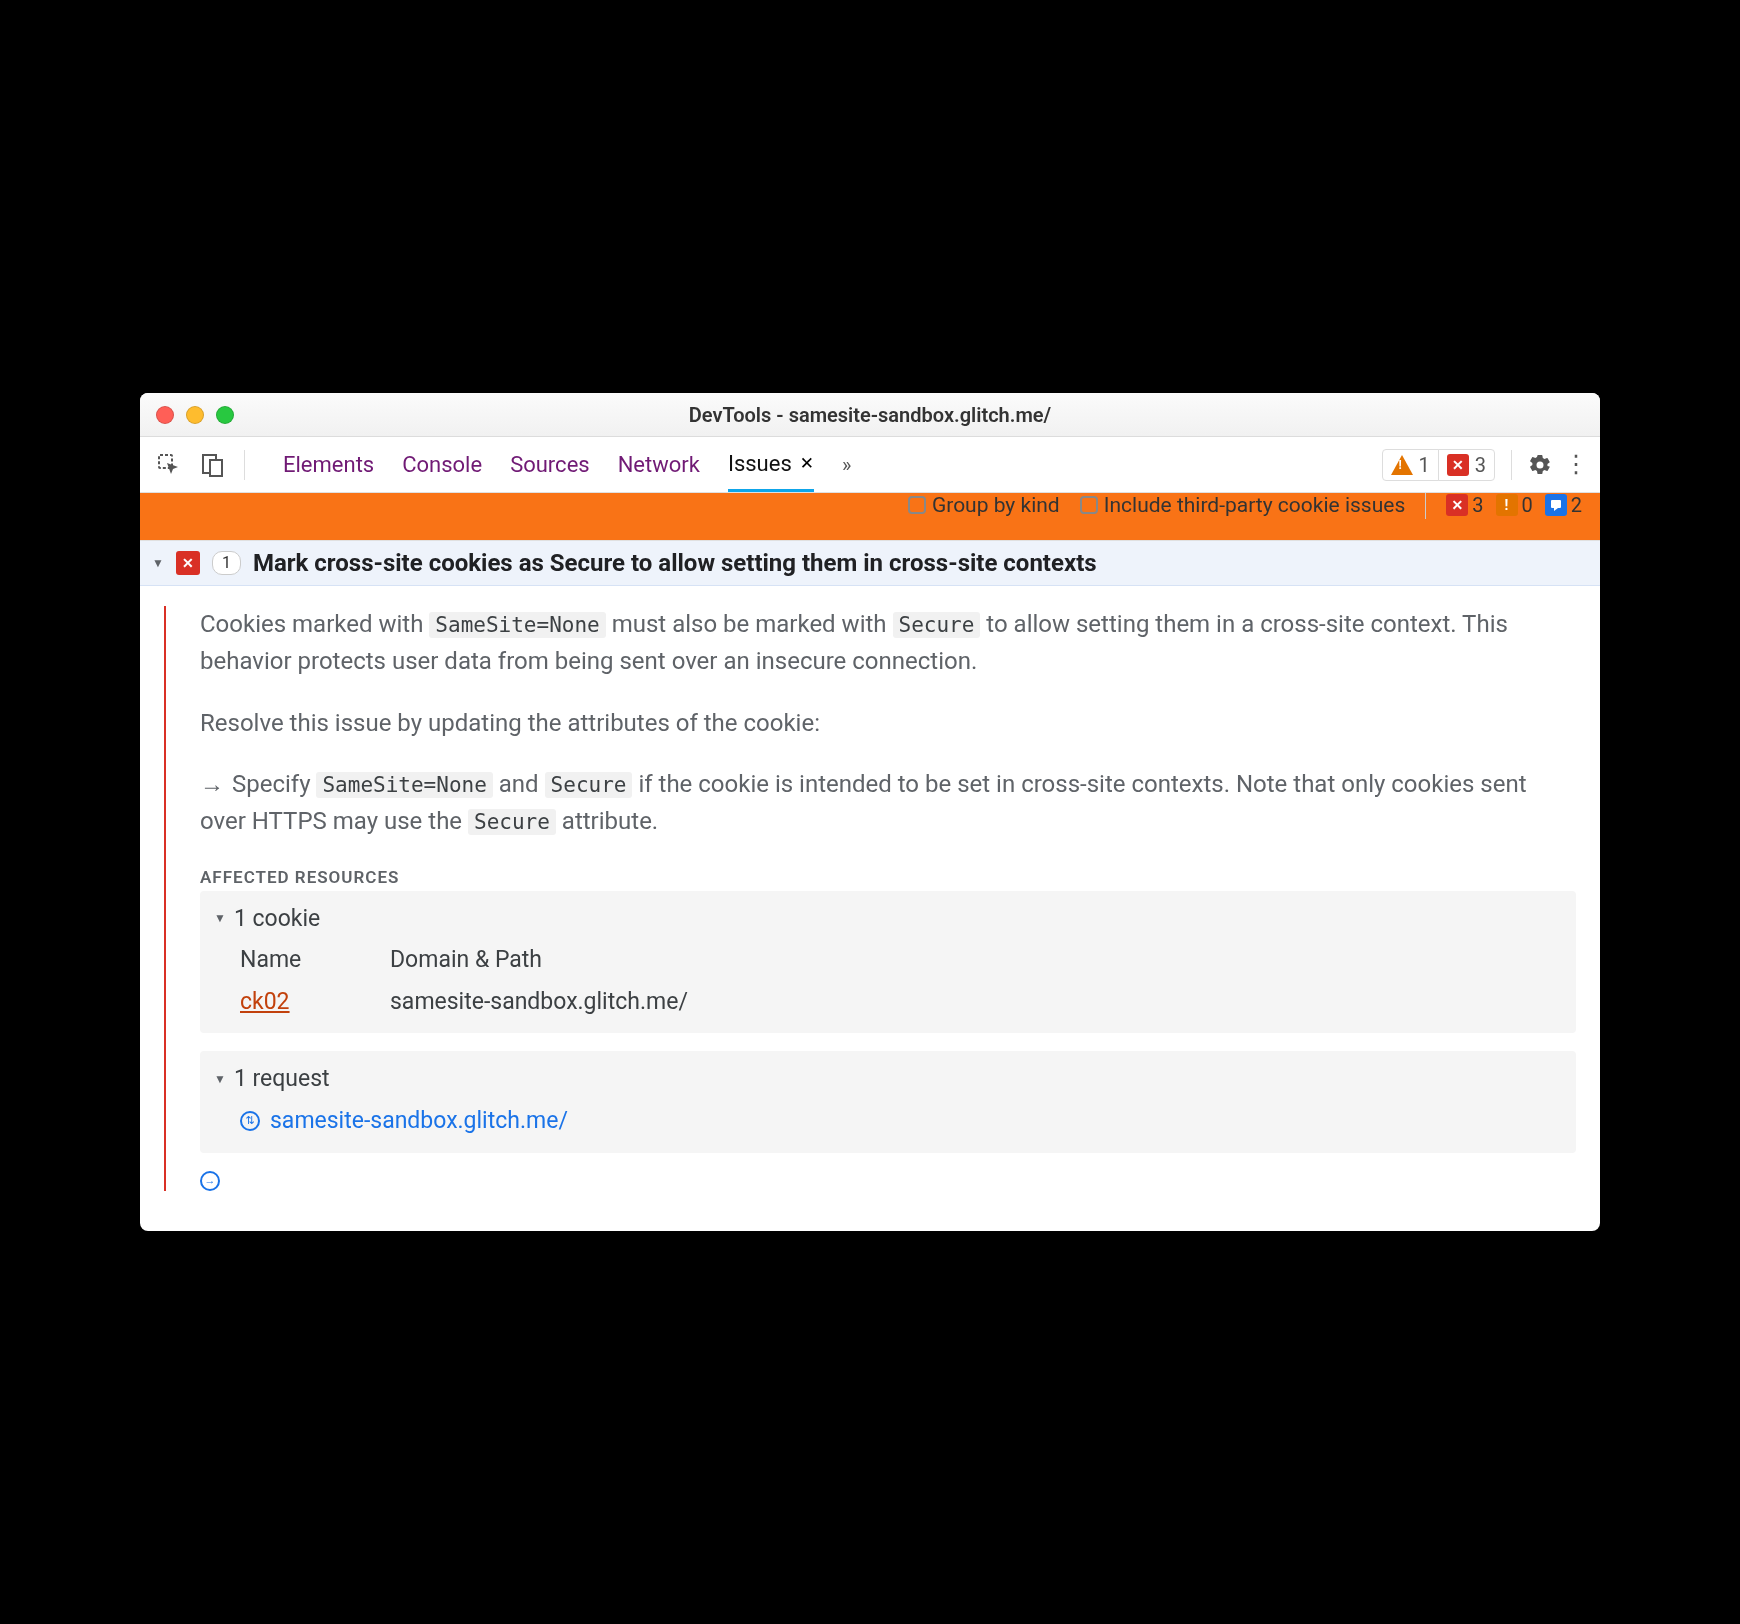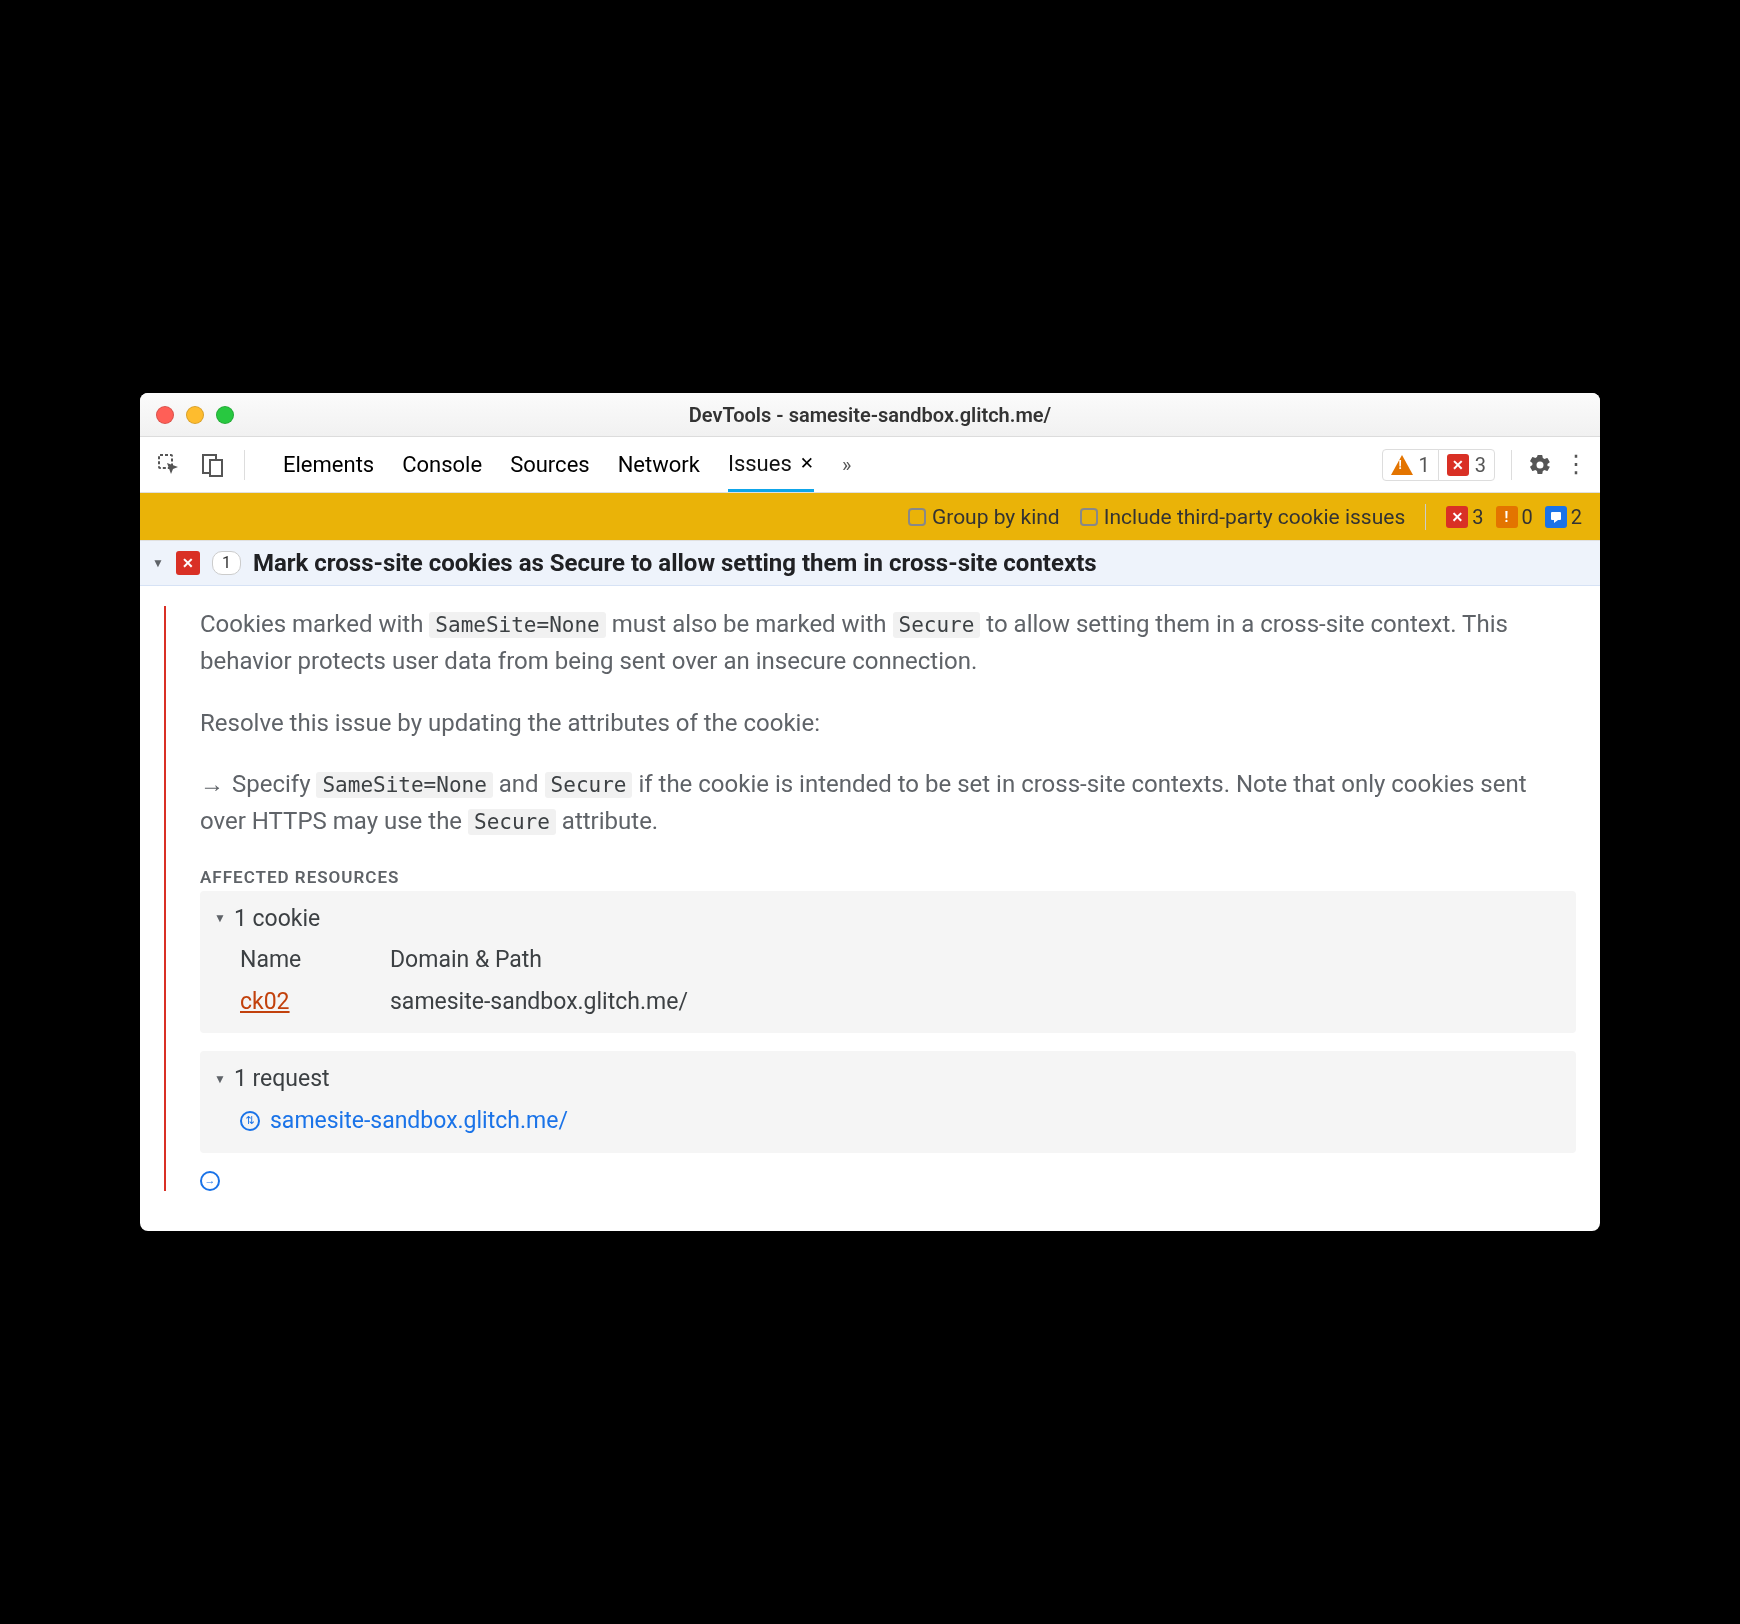--- a/index.html
+++ b/index.html
@@ -46,39 +46,39 @@
     gap: 12px;
     background:#fff;
     font-size: 22px;
     color:#555;
     position: relative;
   }
   .tb-left { display:flex; gap:18px; align-items:center; padding-left:6px;}
   .tb-icon { width:26px; height:26px; display:flex; align-items:center; justify-content:center; color:#555;}
   .tb-sep { width:1px; height:30px; background:#ddd; margin:0 6px;}
   .tabs { display:flex; align-items:center; height:100%; gap: 28px; padding-left:20px;}
-  .tab { color:#000000; cursor:pointer; height:100%; display:flex; align-items:center; white-space:nowrap;}
+  .tab { color:#701a75; cursor:pointer; height:100%; display:flex; align-items:center; white-space:nowrap;}
   .tab.active { color:#111; border-bottom: 3px solid #0ea5e9;}
   .close-x { margin-left:8px; font-size:17px; color:#000;}
   .overflow { color:#555; font-size:20px;}
   .tb-right { margin-left:auto; display:flex; align-items:center; gap:10px;}
   .status-pill {
     border:1px solid #ddd; border-radius:4px; padding:3px 8px;
     display:flex; align-items:center; gap:6px; font-size:20px; background:#fff;
   }
   .status-pill.joined-left { border-radius: 4px 0 0 4px; }
   .status-pill.joined-right { border-radius: 0 4px 4px 0; margin-left:-11px; }
   .gear, .kebab { width:26px; color:#555;}
   
   .filterbar {
     height: 48px;
-    background:#eab308;
+    background:#f97316;
     border-bottom:1px solid #e0e0e0;
     display:flex;
-    align-items:center;
+    align-items:flex-start;
     gap:20px;
     padding: 0 18px;
     font-size:21px;
     color:#333;
     justify-content: flex-end;
   }
   .check { width:18px; height:18px; border:2px solid #888; border-radius:4px; display:inline-block; margin-right:6px; vertical-align:-2px;}
   .stat-group { display:flex; gap:12px; align-items:center;}
   .stat { display:flex; align-items:center; gap:4px; font-size:20px;}
   .ic-sq { width:22px; height:22px; border-radius:3px; display:flex; align-items:center; justify-content:center; color:#fff; font-size:14px; font-weight:bold;}

